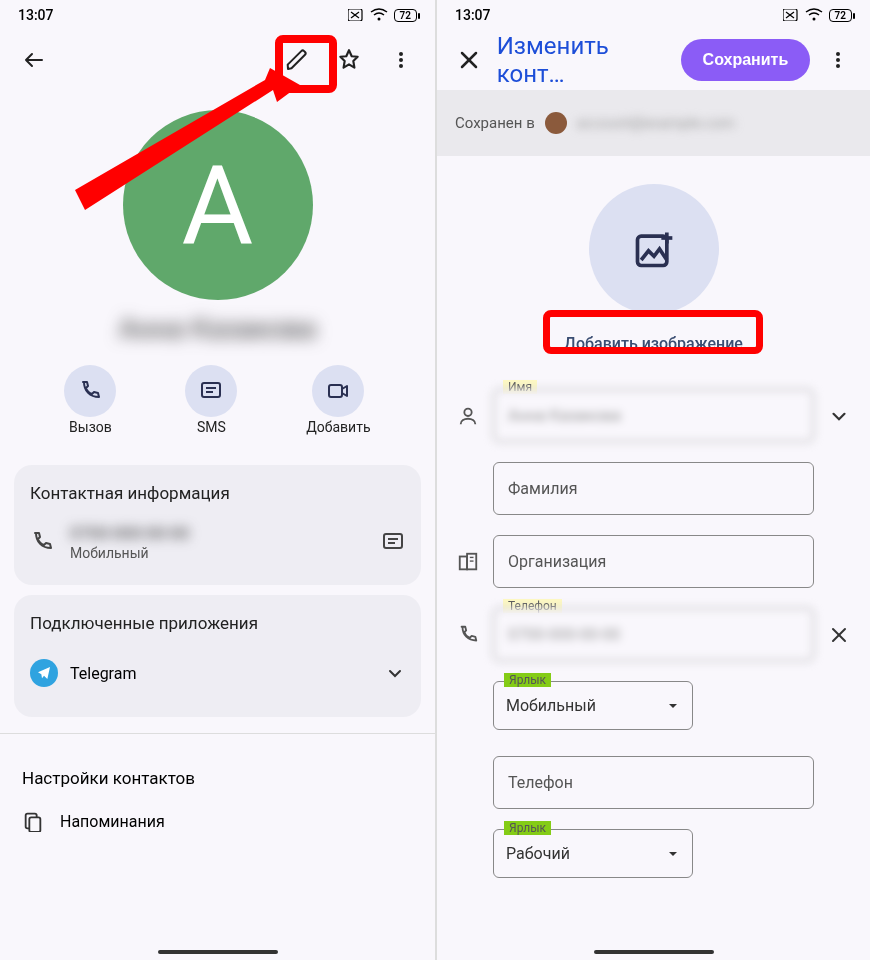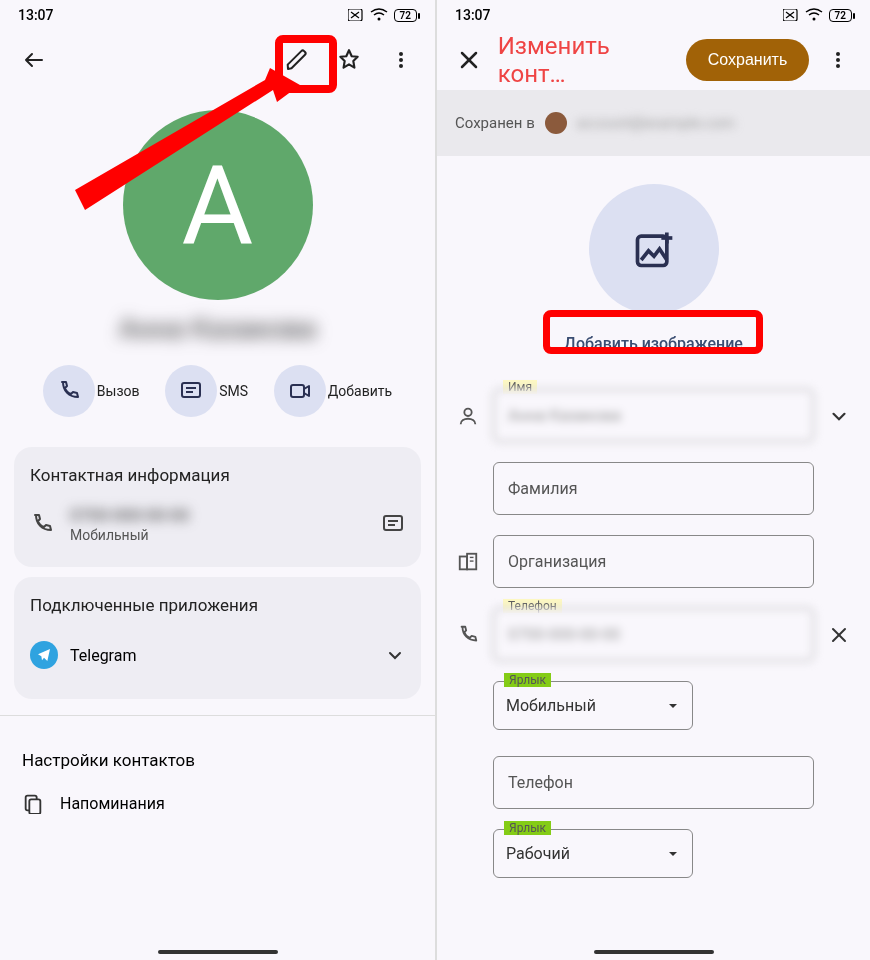--- a/index.html
+++ b/index.html
@@ -57,21 +57,21 @@
     color: #fff; font-size: 110px; font-weight: 400;
   }
   .contact-name {
     text-align: center; font-size: 28px; font-weight: 400;
     color: #333; filter: blur(8px); margin: 12px 0 20px;
   }
   .action-row {
     display: flex; justify-content: space-around; padding: 0 30px 20px;
   }
   .action {
-    display: flex; align-items: center; gap: 2px;
+    display: flex; flex-direction: column; align-items: center; gap: 2px;
   }
   .action-circle {
     width: 52px; height: 52px; border-radius: 50%; background: #dce0f2;
     display: flex; align-items: center; justify-content: center;
   }
   .action-label { font-size: 14px; color: #222; }
   .card {
     background: #eeedf3; border-radius: 18px; margin: 10px 14px; padding: 18px 16px;
   }
   .card-title { font-size: 17px; color: #222; margin-bottom: 14px; }
@@ -90,24 +90,24 @@
   .divider { height:1px; background:#ddd; margin:16px 0; }
   .settings-title { font-size:17px; padding:18px 22px 10px; }
   .settings-row { display:flex; align-items:center; gap:16px; padding:12px 22px; font-size:16px; }
 
   
   .highlight-box {
     position:absolute; border:8px solid #f00; border-radius:8px;
   }
 
   
-  .edit-title { font-size:24px; color:#ef4444; }
+  .edit-title { font-size:24px; color:#1d4ed8; }
   .save-btn {
-    background:#a16207; color:#fff; border:none; border-radius:22px;
-    padding:12px 22px; font-size:16px; font-weight:400;
+    background:#8b5cf6; color:#fff; border:none; border-radius:22px;
+    padding:12px 22px; font-size:16px; font-weight:700;
   }
   .saved-bar {
     background:#eae9ed; display:flex; align-items:center; gap:10px;
     padding:22px 18px; font-size:15px; color:#555;
   }
   .saved-bar .mini-avatar { width:22px; height:22px; border-radius:50%; background:#8b5a3c; }
   .saved-bar .blur { filter:blur(5px); color:#999; }
   .photo-circle {
     width:130px; height:130px; border-radius:50%; background:#dce0f2;
     display:flex; align-items:center; justify-content:center;

